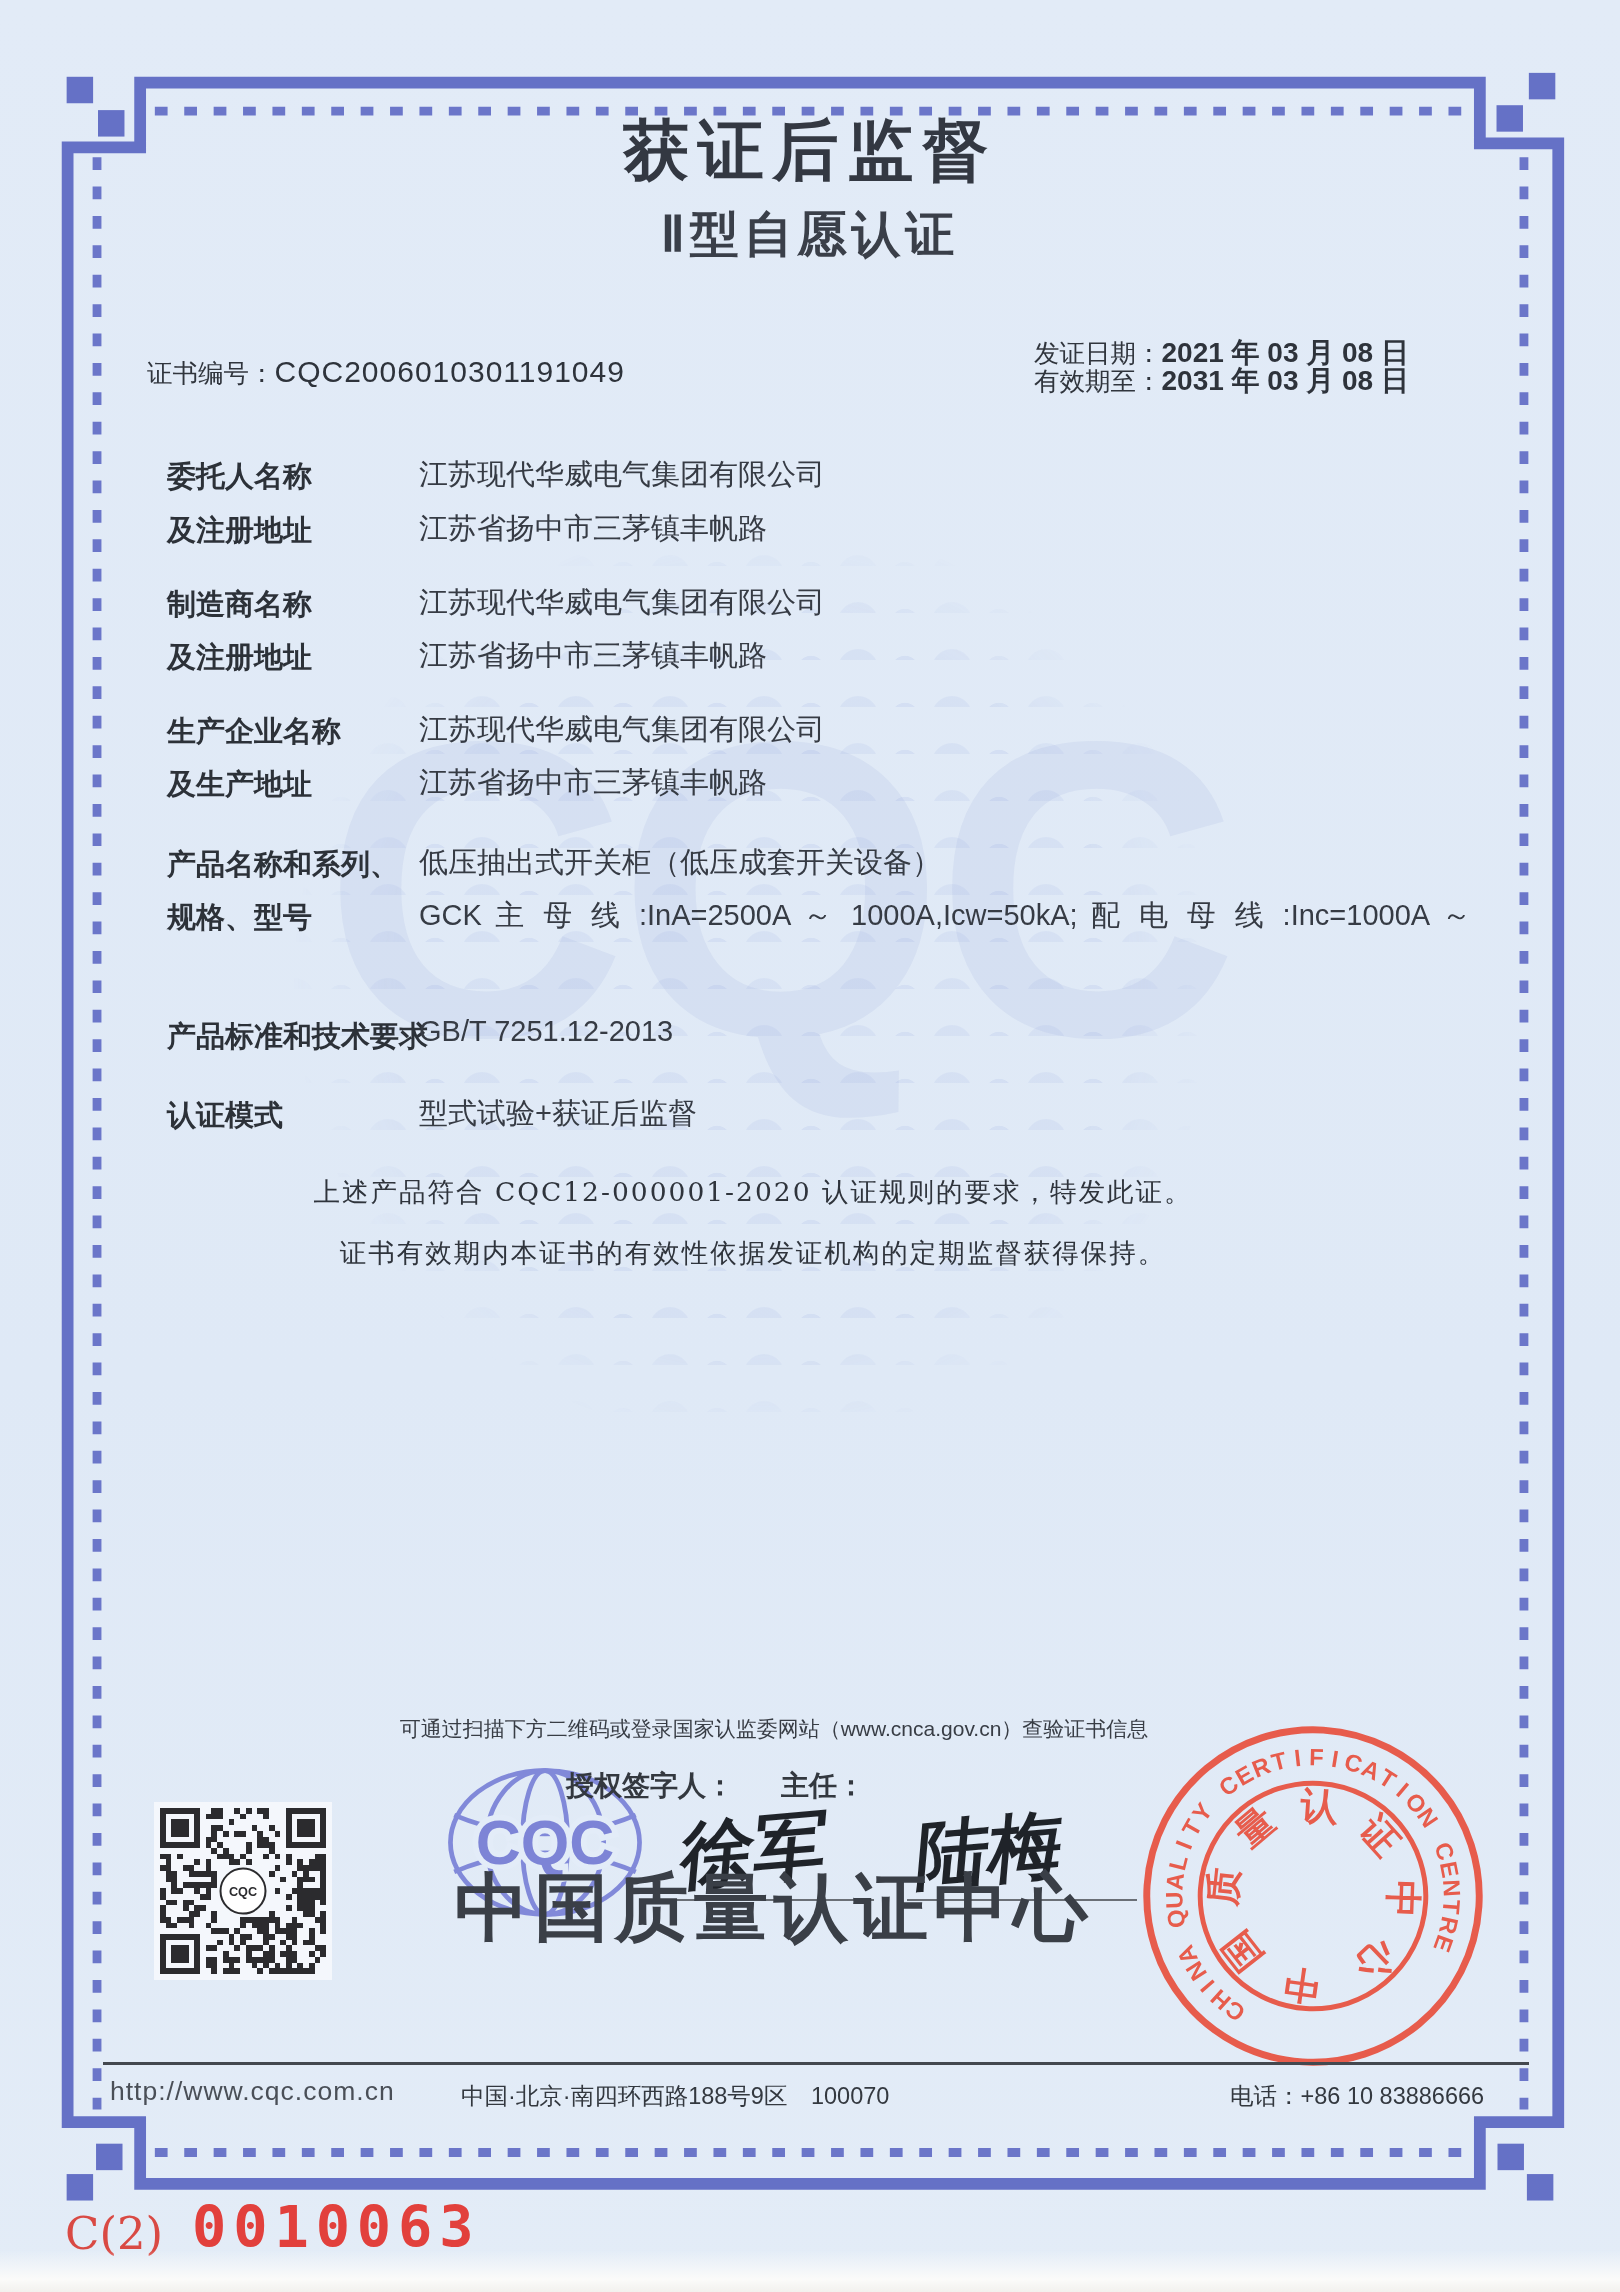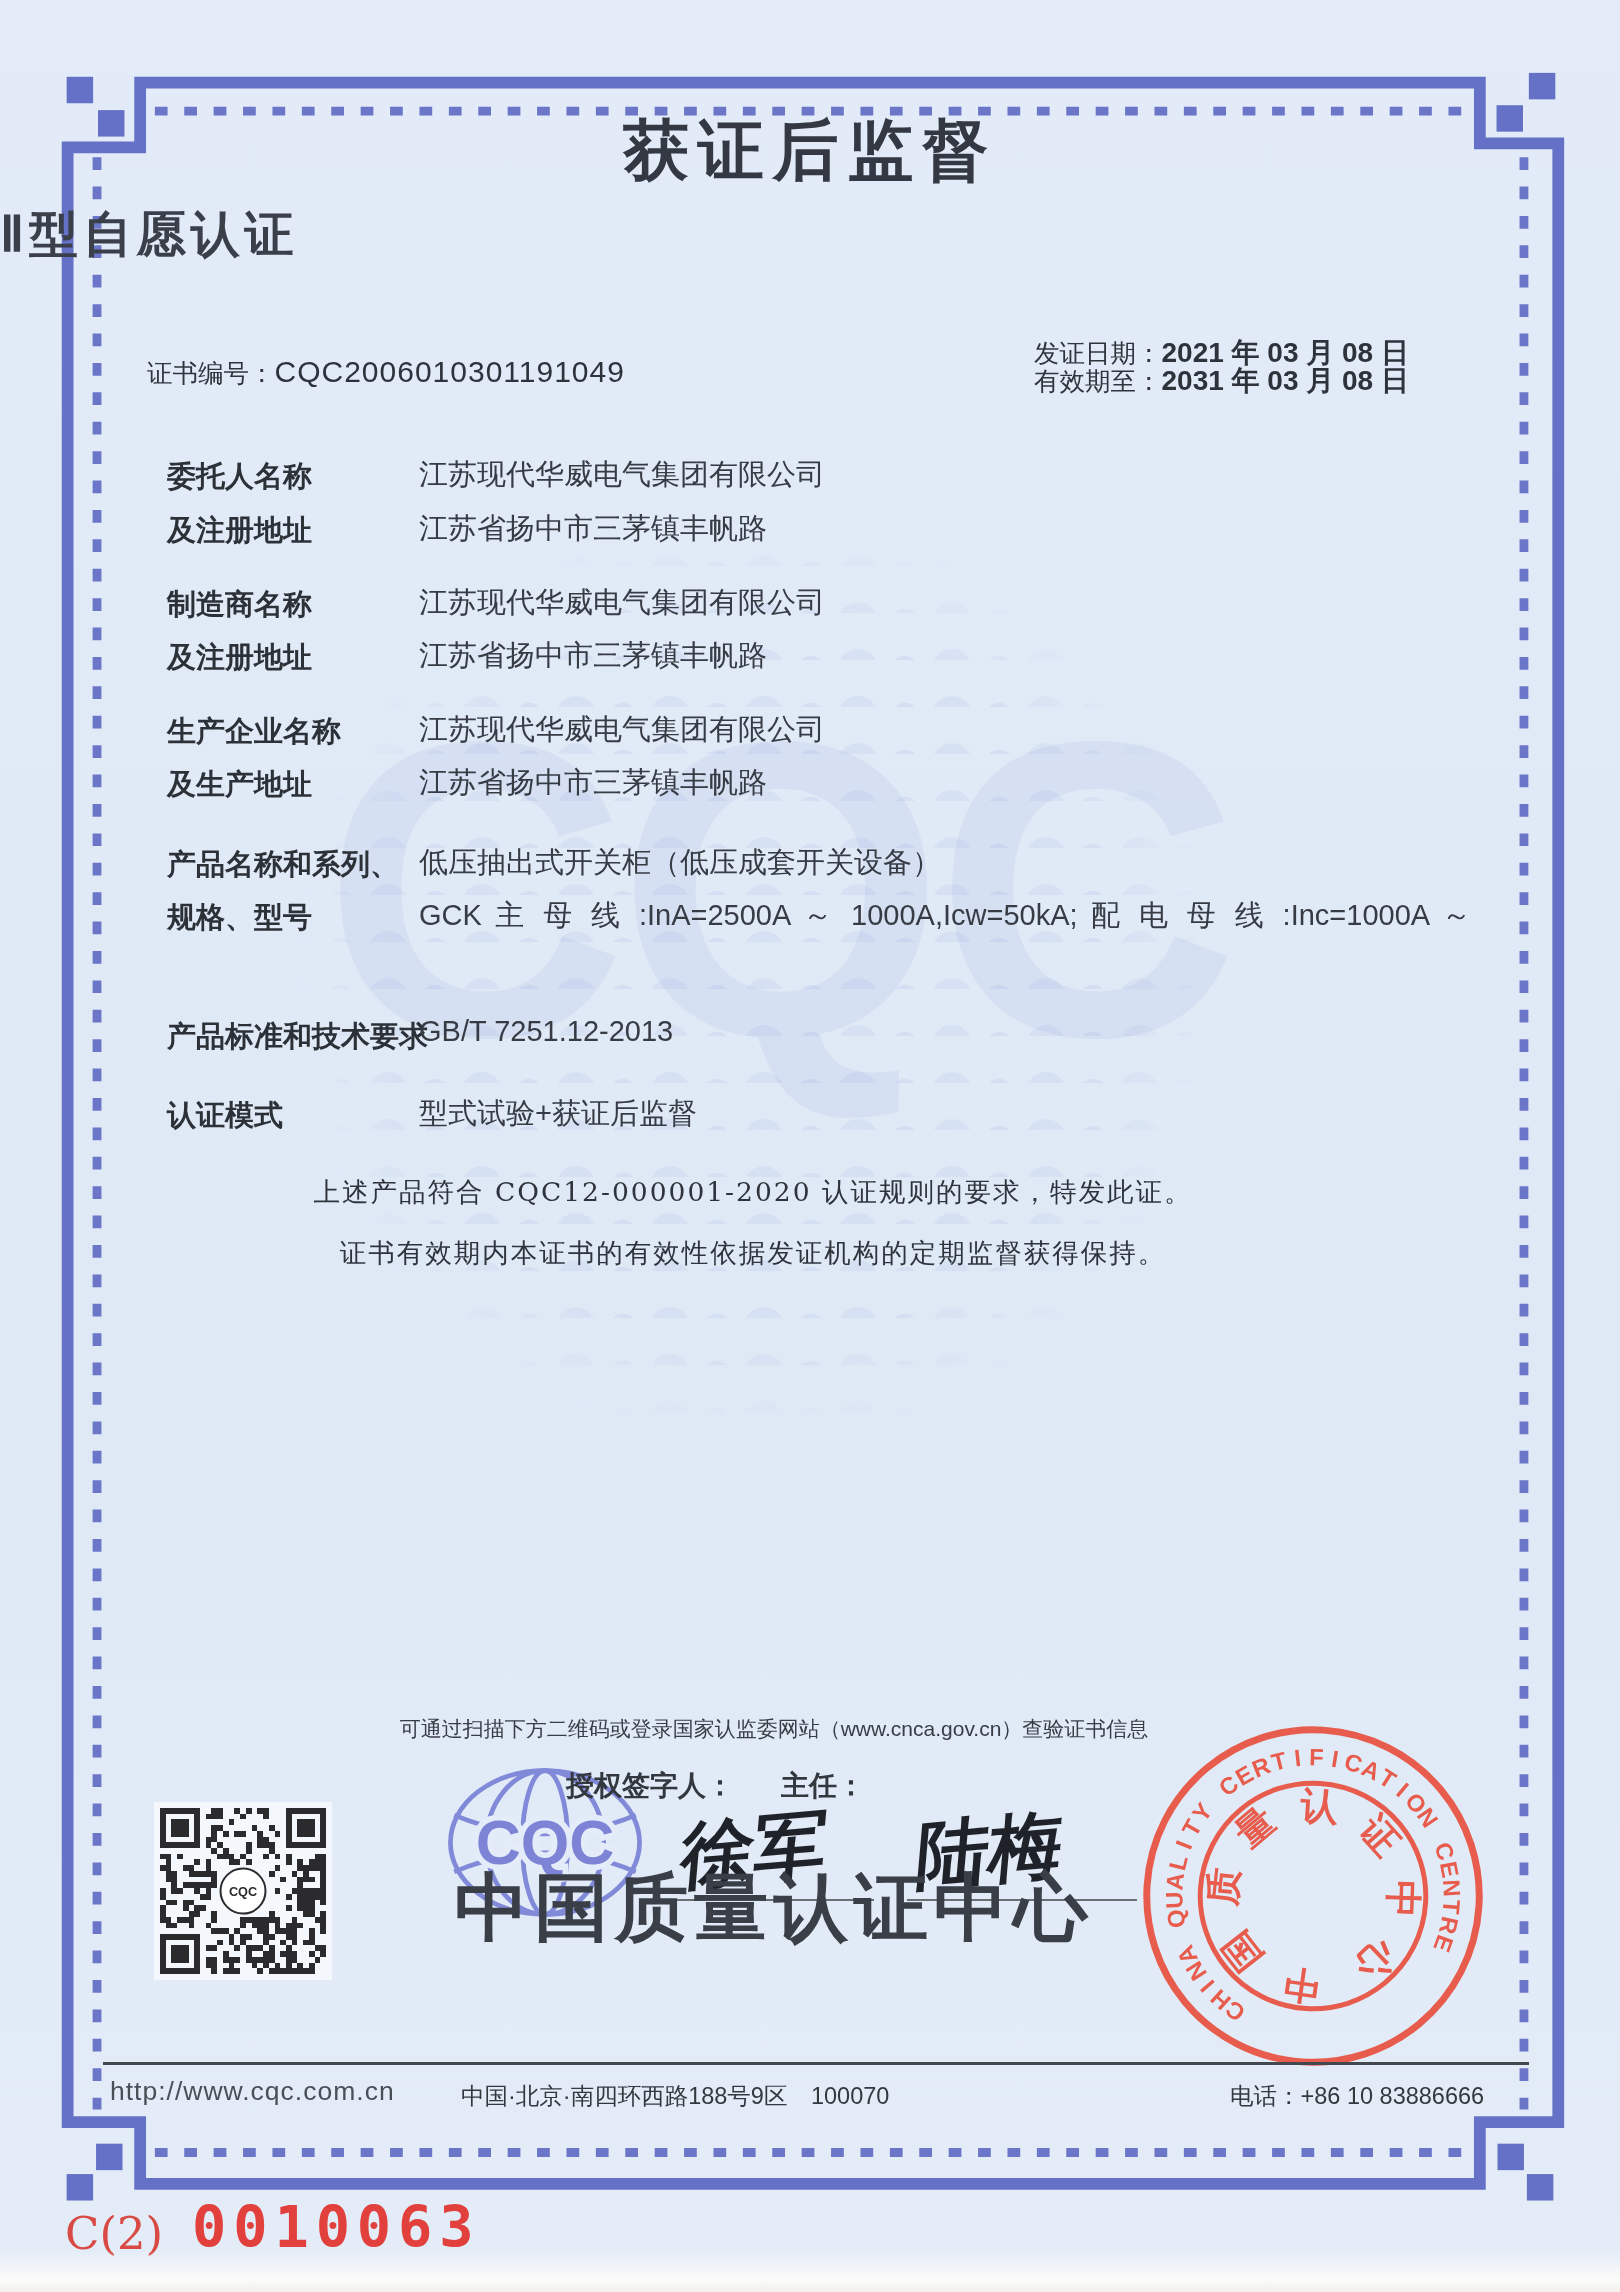--- a/index.html
+++ b/index.html
@@ -5,21 +5,21 @@
   html,body{margin:0;padding:0;}
   .page{position:relative;width:1620px;height:2293px;overflow:hidden;
         background:linear-gradient(180deg,#e2ebf7 0%,#dfe9f6 60%,#e3ecf7 100%);
         font-family:"Liberation Sans",sans-serif;color:#343942;}
   .abs{position:absolute;}
   
   .border-svg{left:0;top:0;pointer-events:none;}
   
   .title{left:0;top:106px;width:100%;text-align:center;font-size:66px;font-weight:700;
          letter-spacing:8.8px;color:#333842;}
-  .subtitle{left:0;top:202px;width:100%;text-align:left;font-size:49px;font-weight:600;
+  .subtitle{left:0;top:202px;width:100%;text-align:center;font-size:49px;font-weight:600;
             letter-spacing:4.9px;color:#3a3f49;}
   
   .kai{font-family:"DejaVu Serif",serif;text-align:center;}
   .certno{left:147px;top:355px;font-size:26.5px;}
   .certno .lbl{font-size:25.5px;color:#30353d;}
   .certno .val{font-size:30px;font-weight:500;color:#2e333b;letter-spacing:1px;}
   .dates{left:1034px;top:339px;font-size:25.5px;line-height:28px;color:#30353d;}
   .dates .val{font-family:"Liberation Sans",sans-serif;font-size:28px;font-weight:600;color:#2e333b;}
   
   .flabel{left:167px;width:255px;font-size:29px;font-weight:700;color:#2c3138;}

